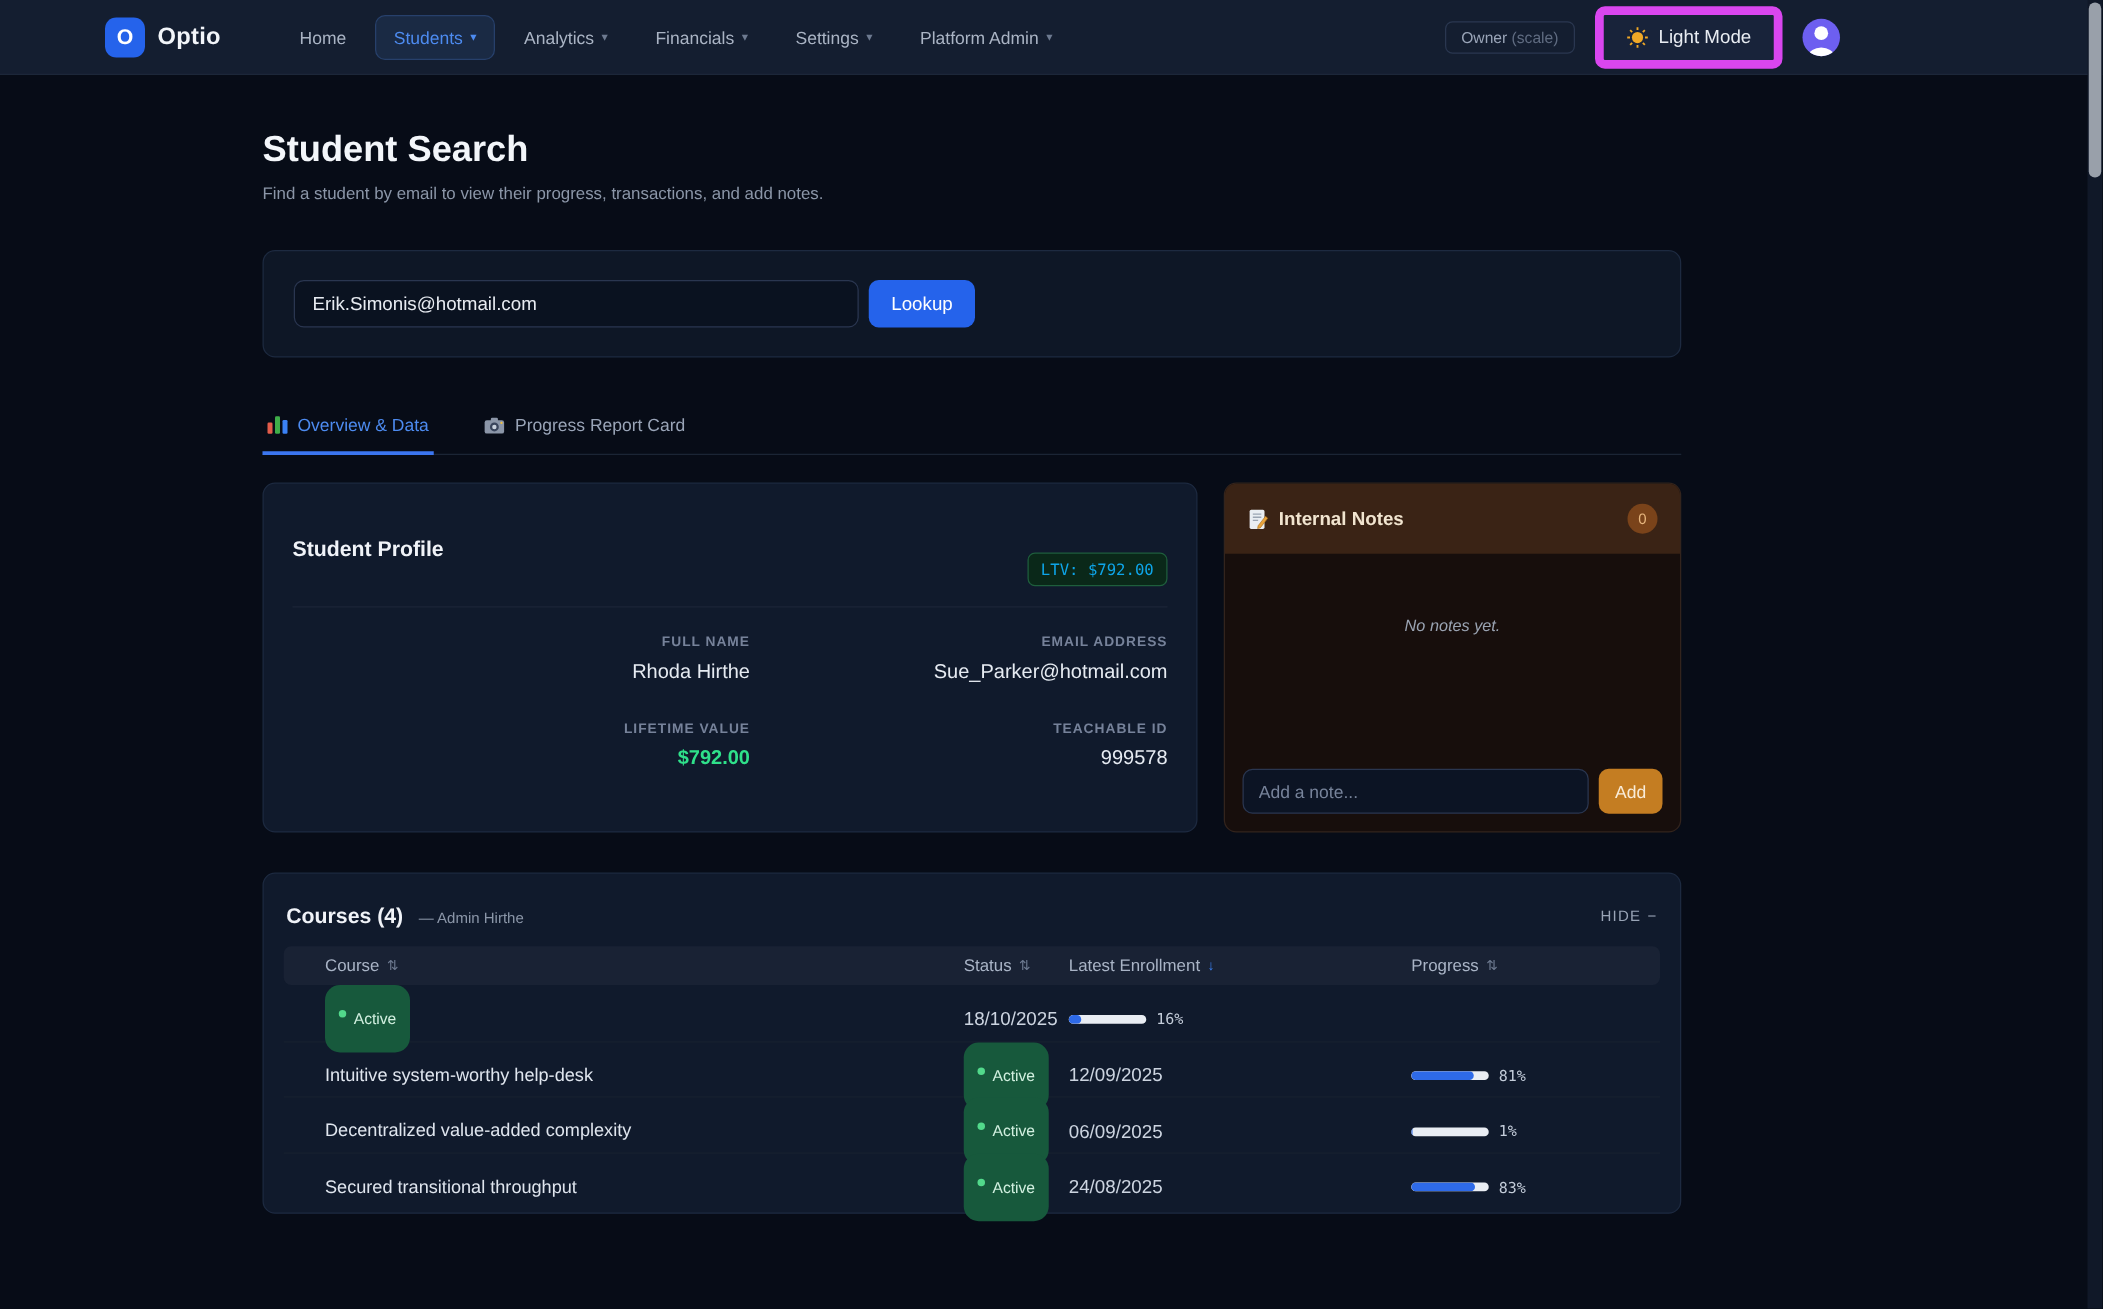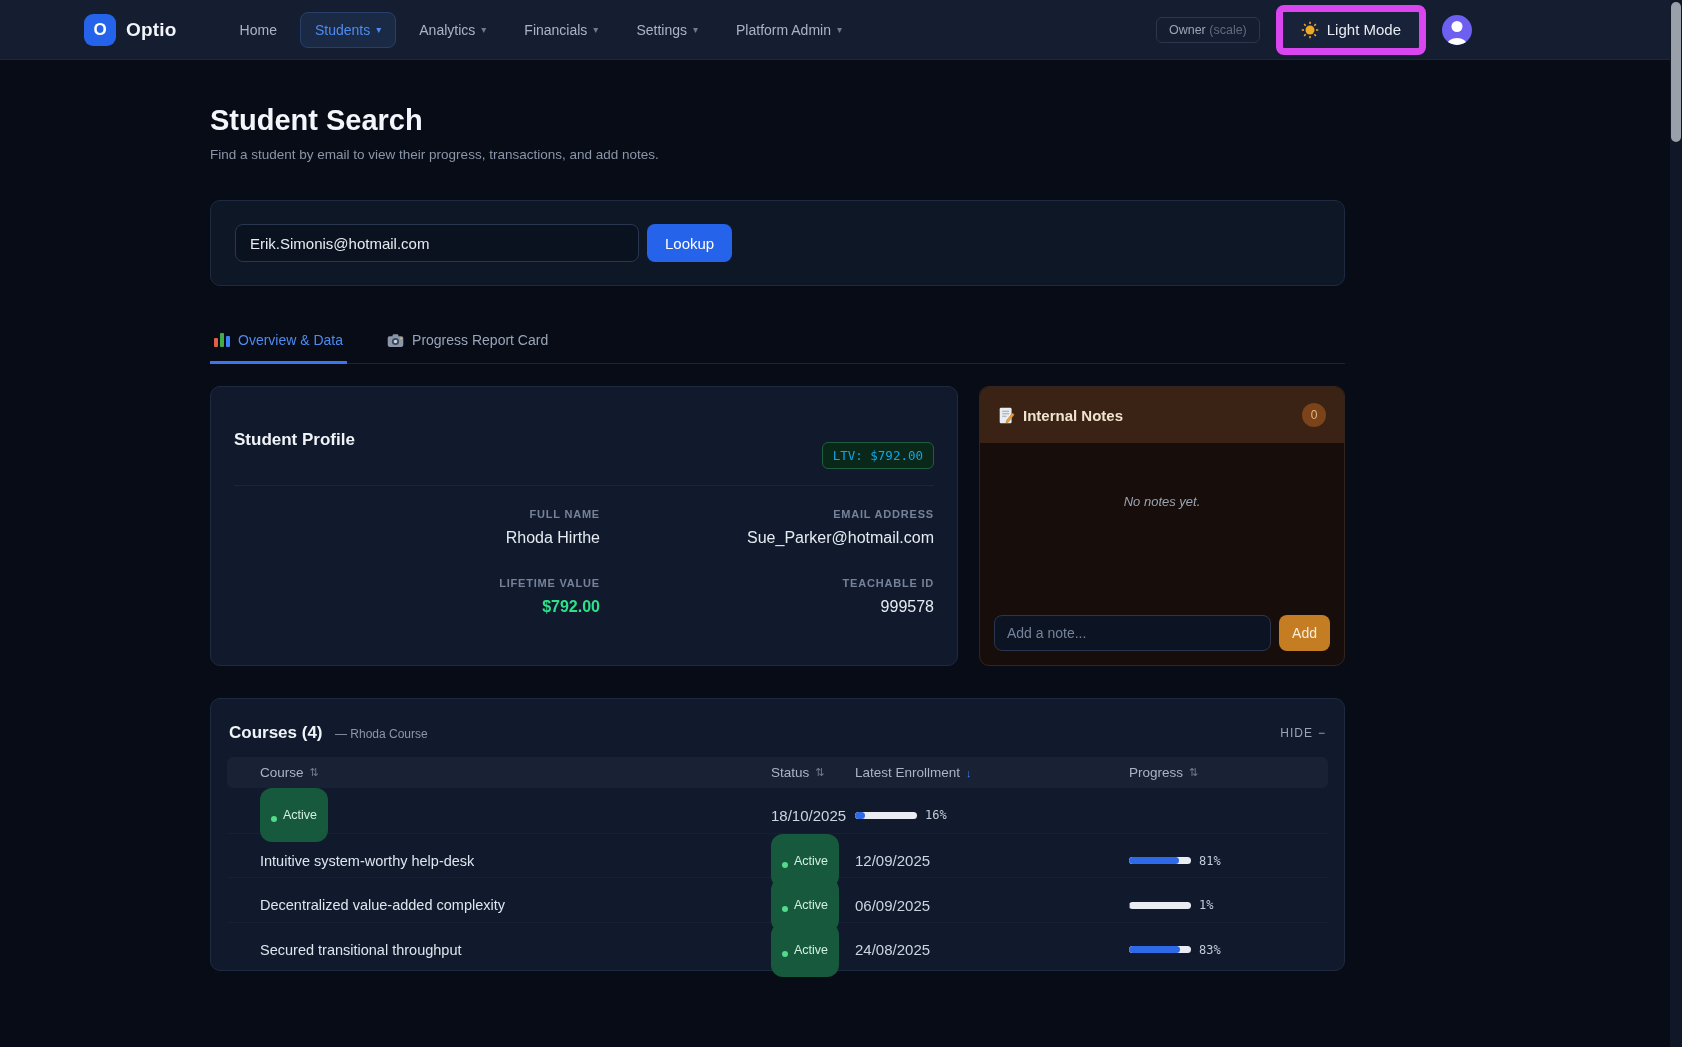--- a/index.html
+++ b/index.html
@@ -58,21 +58,21 @@
   
   .main { margin-left:210px; width:1135px; }
   .page-title { font-size:29px; font-weight:bold; color:#f3f6fa; margin-top:44px; }
   .page-subtitle { font-size:13.5px; color:#8b96a8; margin-top:10px; }
   
   .search-card {
     margin-top:38px; background:#0e1726; border:1px solid #1d2a40; border-radius:10px;
     padding:24px; display:flex; align-items:center; gap:8px; height:86px;
   }
   .search-input {
-    width:404px; height:38px; background:#0a1220; border:1px solid #2a3650; border-radius:8px;
+    width:452px; height:38px; background:#0a1220; border:1px solid #2a3650; border-radius:8px;
     color:#e8ecf2; font-size:15px; font-family:inherit; padding:0 14px; outline:none;
   }
   .lookup-btn {
     height:38px; padding:0 18px; background:#2563eb; border:none; border-radius:8px;
     color:#fff; font-size:15px; font-family:inherit; cursor:pointer;
   }
   
   .tabs { margin-top:40px; display:flex; gap:36px; border-bottom:1px solid #1b2535; }
   .tab {
     display:flex; align-items:center; gap:8px; font-size:14px; color:#9aa5b8;
@@ -141,21 +141,21 @@
     background:#192234; border-radius:6px; height:31px; font-size:13.5px; color:#a9b4c6;
   }
   .table-head .cell, .course-row .cell { display:flex; align-items:center; }
   .table-head .cell:first-child, .course-row .cell:first-child { padding-left:33px; }
   .sort { font-size:11px; color:#6d7a90; margin-left:6px; }
   .sort.active { color:#3b82f6; }
   .course-row { height:44.5px; border-top:1px solid #16202f; font-size:14.5px; color:#dfe5ee; }
   .course-row:first-child { border-top:none; }
   .cell.date { color:#ccd4e0; font-size:15px; }
   .badge-active {
-    display:inline-flex; align-items:flex-end; gap:6px; background:#17593c; border-radius:12px;
+    display:inline-flex; align-items:flex-start; gap:6px; background:#17593c; border-radius:12px;
     padding:20px 11px; font-size:12.5px; color:#d2f0e0;
   }
   .badge-active .dot { width:6px; height:6px; border-radius:50%; background:#52d98b; }
   .cell.prog { gap:8px; }
   .track { width:62px; height:7px; border-radius:4px; background:#e9edf3; overflow:hidden; display:inline-block; }
   .fill { display:block; height:100%; background:#2e6ae8; border-radius:4px; }
   .pct { font-family:"DejaVu Sans Mono", monospace; font-size:12px; color:#c3ccd9; }
   
   .scrollbar { position:absolute; top:0; right:0; width:12px; height:1047px; background:#101828; }
   .scroll-thumb { position:absolute; top:2px; right:1px; width:10px; height:140px; border-radius:5px; background:#99a0aa; }
@@ -302,21 +302,21 @@
         <input class="note-input" type="text" placeholder="Add a note..." style="">
         <button class="add-btn">Add</button>
       </div>
     </section>
   </div>
 
   <section class="card courses-card">
     <div class="courses-head">
       <div>
         <span class="courses-title">Courses (4)</span>
-        <span class="courses-sub">— Rhoda Course</span>
+        <span class="courses-sub">— Admin Hirthe</span>
       </div>
       <div class="hide-link">
         <span>HIDE</span>
         <span>−</span>
       </div>
     </div>
     <div class="table-head">
         <div class="cell">
           <span>Course</span>
           <span class="sort">⇅</span>

